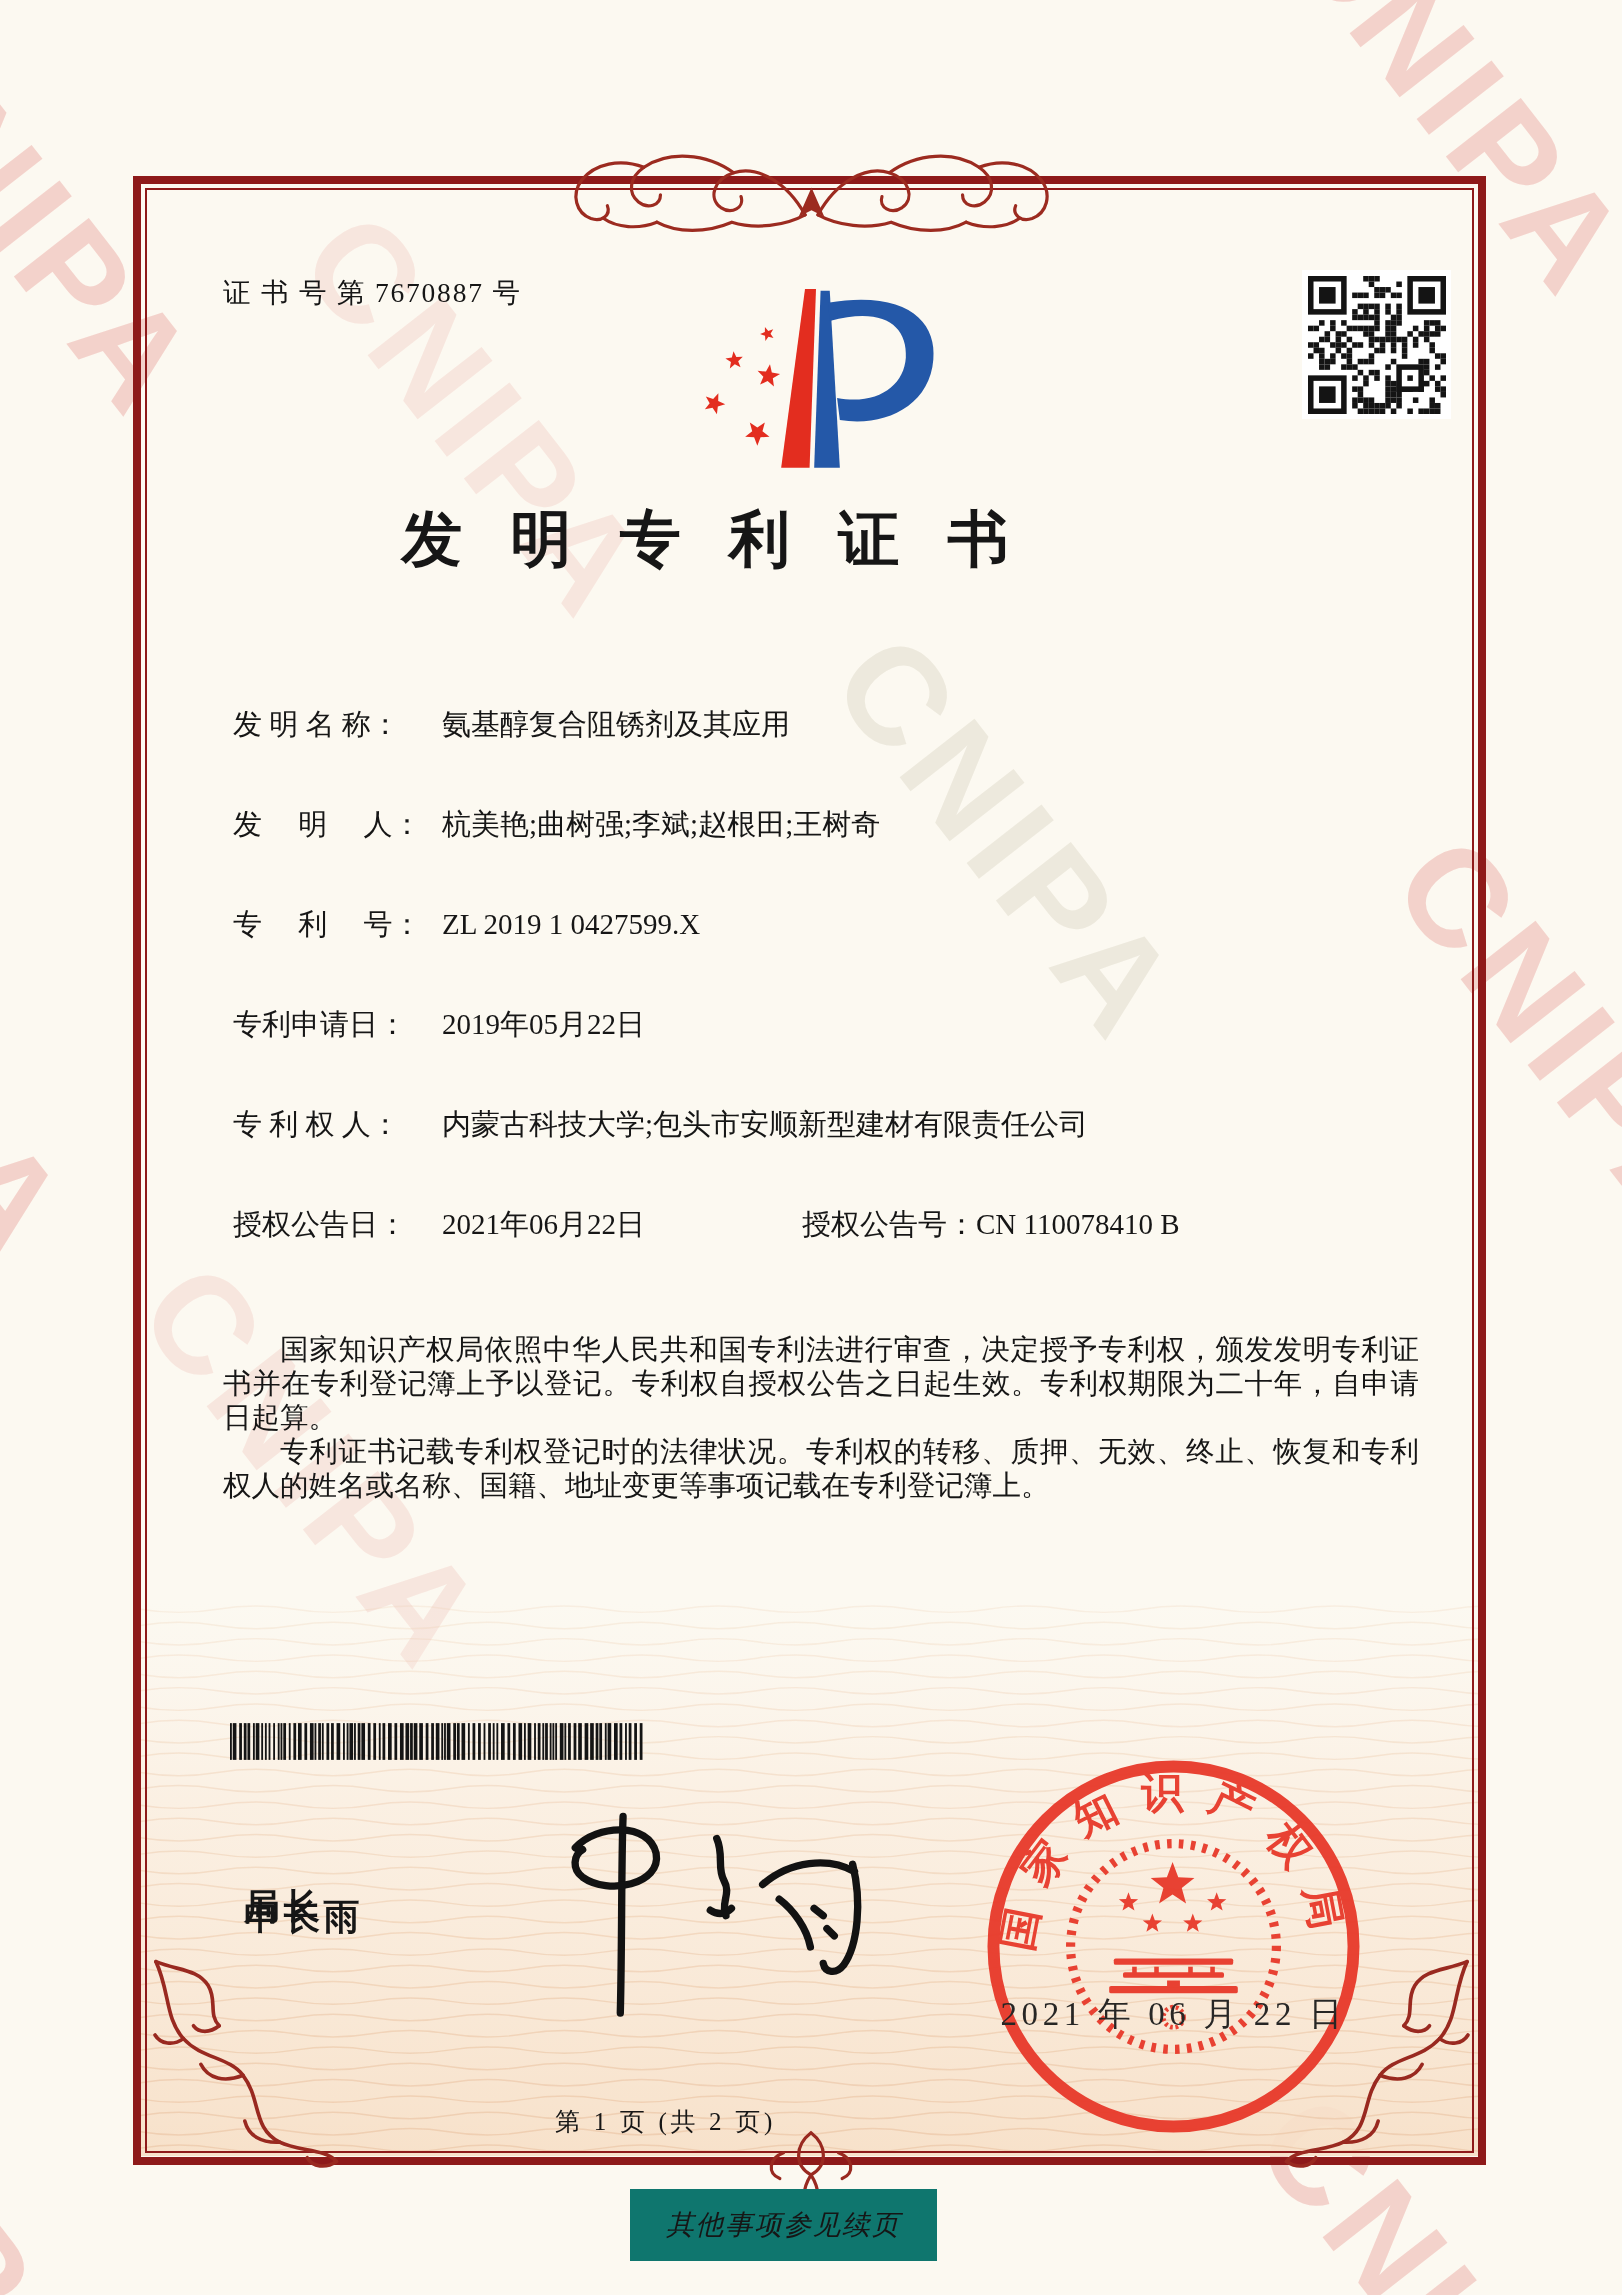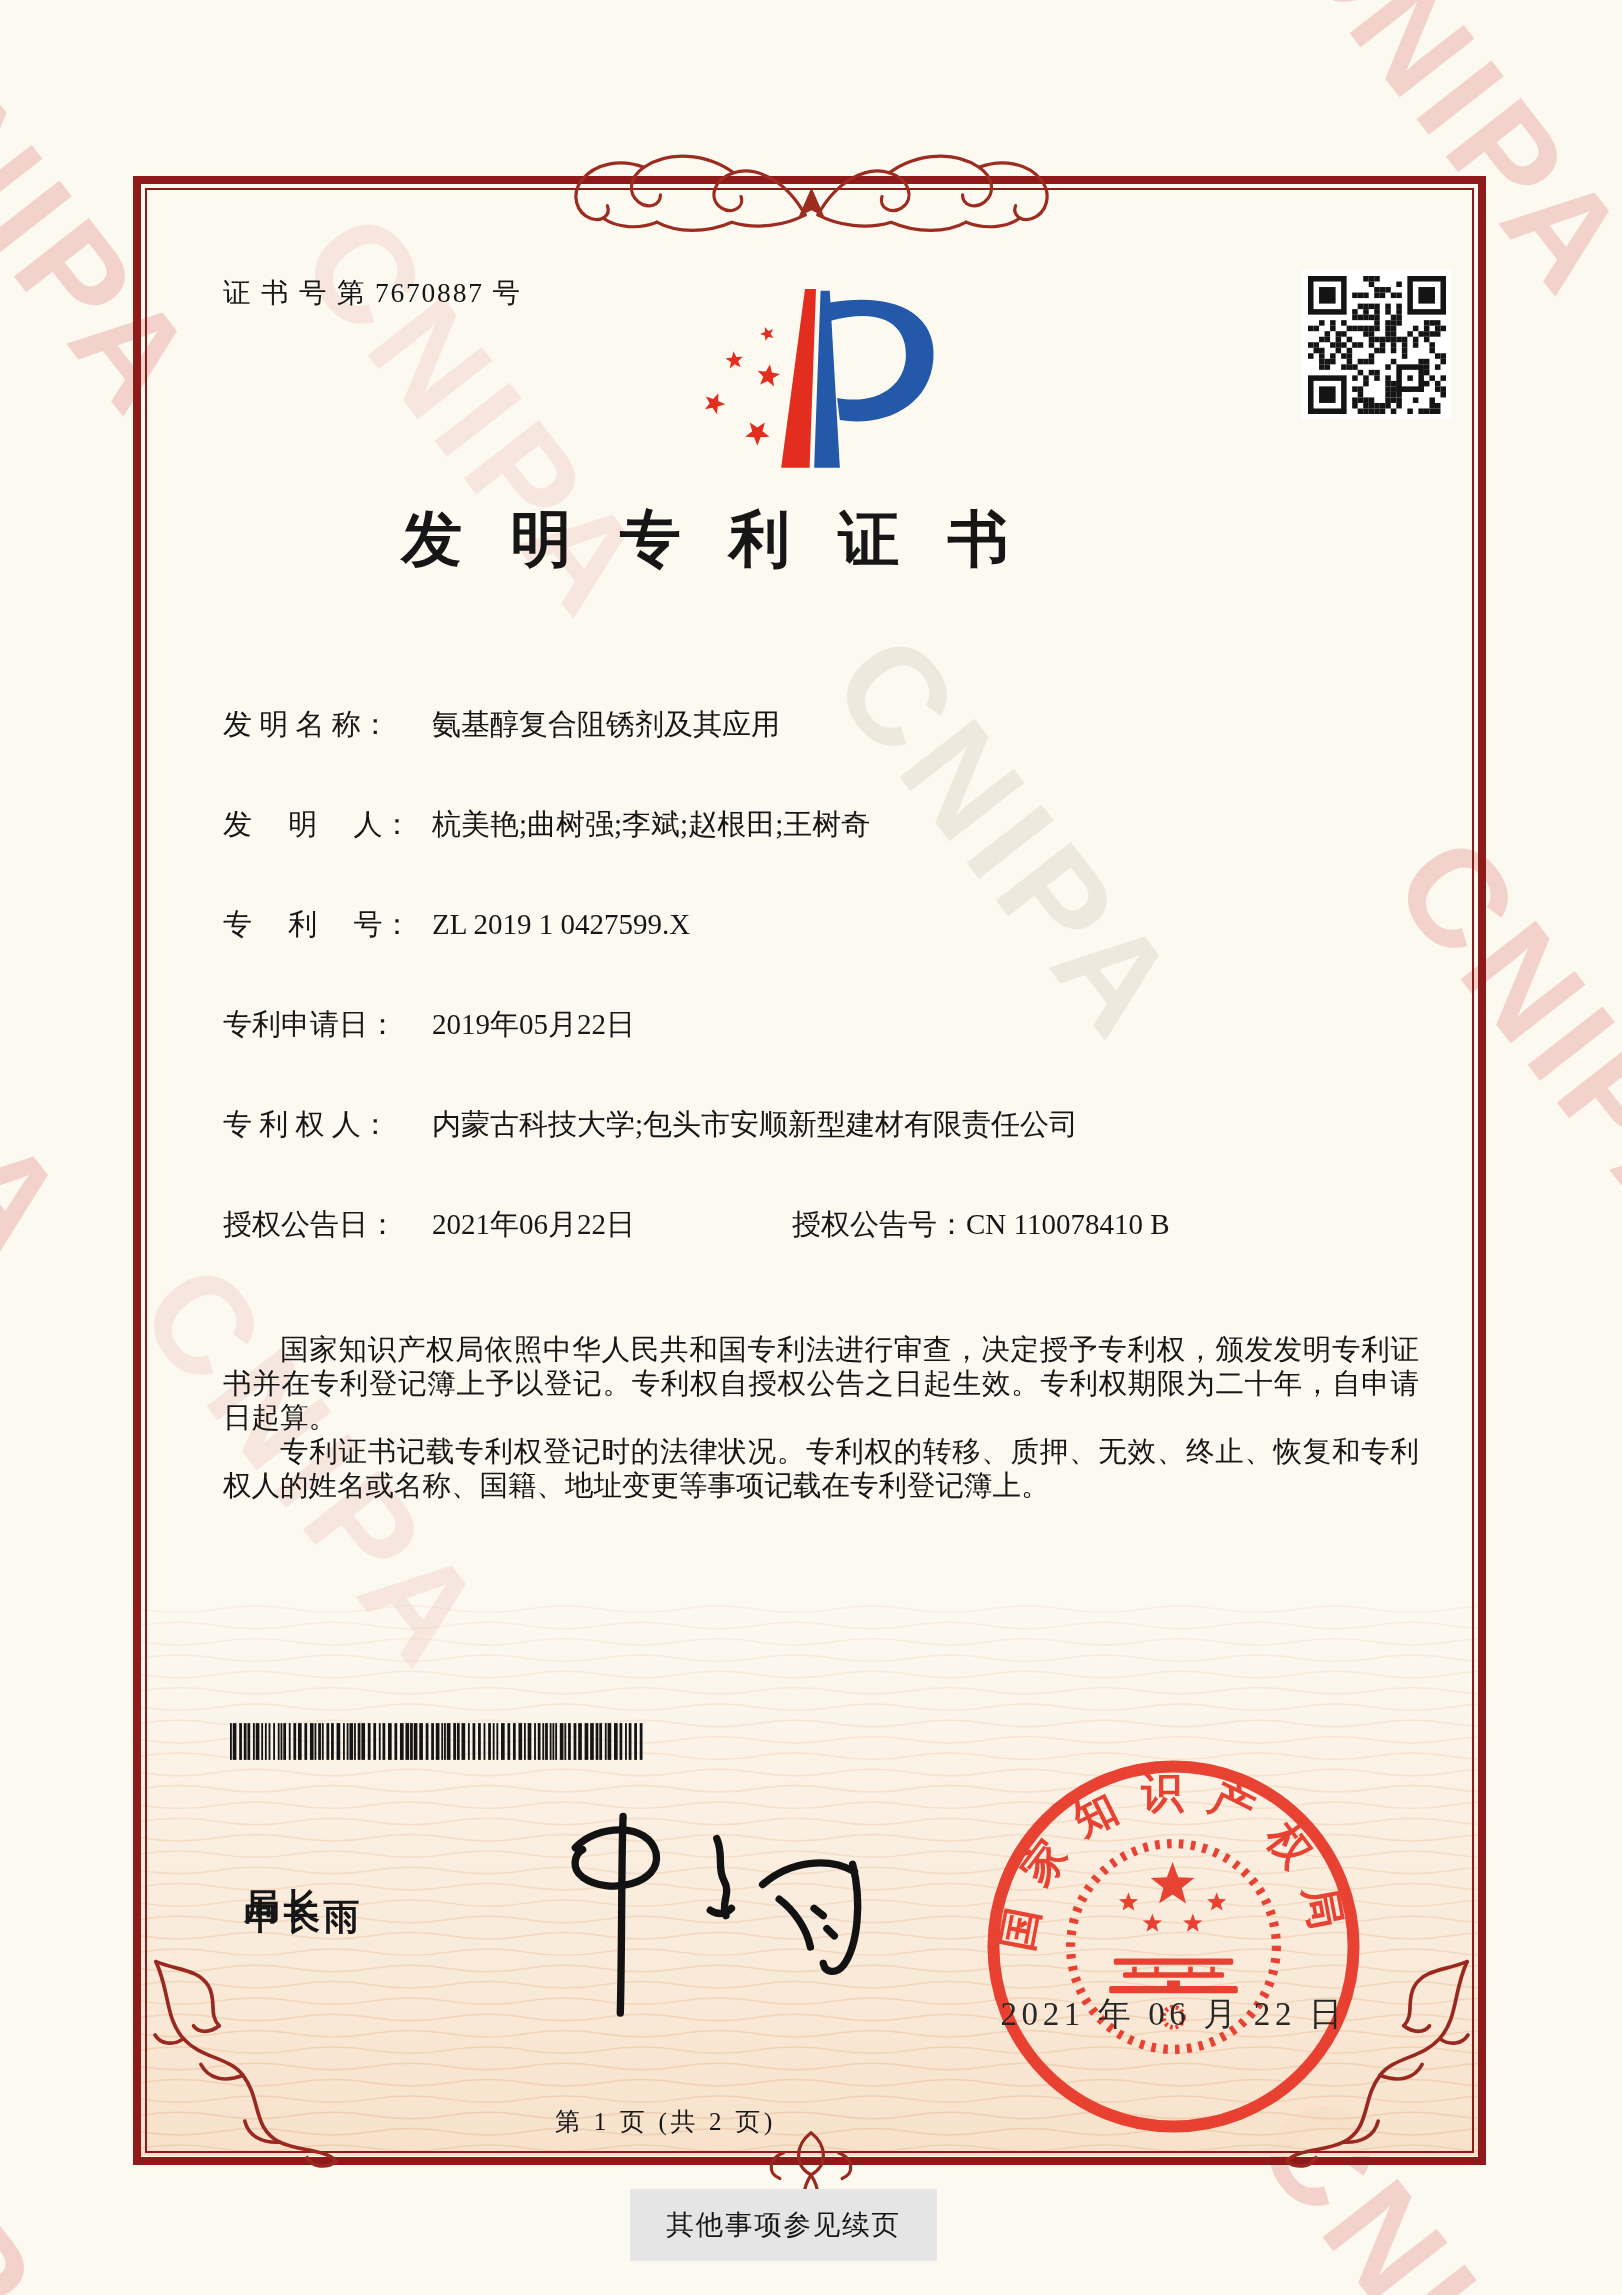--- a/index.html
+++ b/index.html
@@ -48,21 +48,21 @@
   .qr-box{
     position:absolute; left:1302px; top:270px; width:149px; height:149px;
     background:#ffffff; display:flex; align-items:center; justify-content:center;
   }
   .title{
     position:absolute; left:0; top:499px; width:1426px;
     text-align:center; font-size:61px; font-weight:700;
     letter-spacing:16.5px; white-space:pre;
   }
   
-  .rows{position:absolute; left:223px; top:705px; width:1212px;}
+  .rows{position:absolute; left:233px; top:705px; width:1212px;}
   .row{height:100px; font-size:29px; white-space:nowrap;}
   .f-label{display:inline-block; min-width:209px; white-space:pre;}
   .f-value{white-space:pre;}
   .row.two-col .f-value{display:inline-block; min-width:360px;}
   
   .body-text{
     position:absolute; left:223px; top:1333px; width:1196px;
     font-size:28.5px; line-height:34px; text-align:justify;
   }
   .body-text p{margin:0; text-indent:2em;}
@@ -76,22 +76,22 @@
   .director-title{top:1883px;}
   .director-name{top:1893px;}
   #signature{position:absolute; left:487px; top:1800px;}
   #seal{position:absolute; left:976px; top:1749px; opacity:.95;}
   .page-info{
     position:absolute; left:0; top:2105px; width:1331px;
     text-align:center; font-size:25px; letter-spacing:3.7px; white-space:pre;
   }
   .note-band{
     position:absolute; left:630px; top:2189px; width:307px; height:72px;
-    background:#e5e5e5; display:flex; align-items:center; justify-content:center;
-    font-size:27.5px; letter-spacing:1.8px; white-space:pre;
+    background:#0f766e; display:flex; align-items:center; justify-content:center;
+    font-size:27.5px; letter-spacing:1.8px; white-space:pre;font-style:italic;
   }
 </style>
 </head>
 <body>
 
 <div class="page">
 
   <div class="wm pink wm-a">CNIPA</div>
   <div class="wm pink wm-b">CNIPA</div>
   <div class="wm pink wm-c">CNIPA</div>

